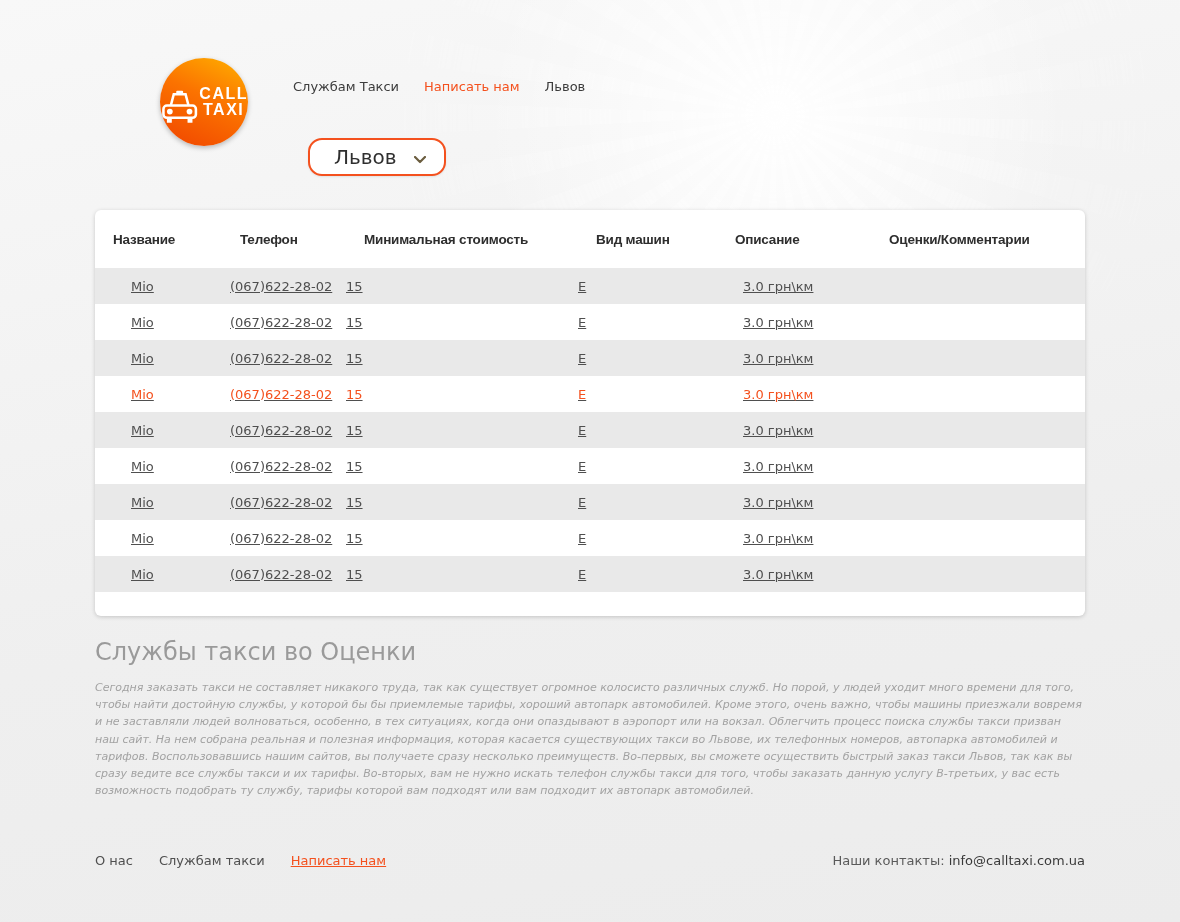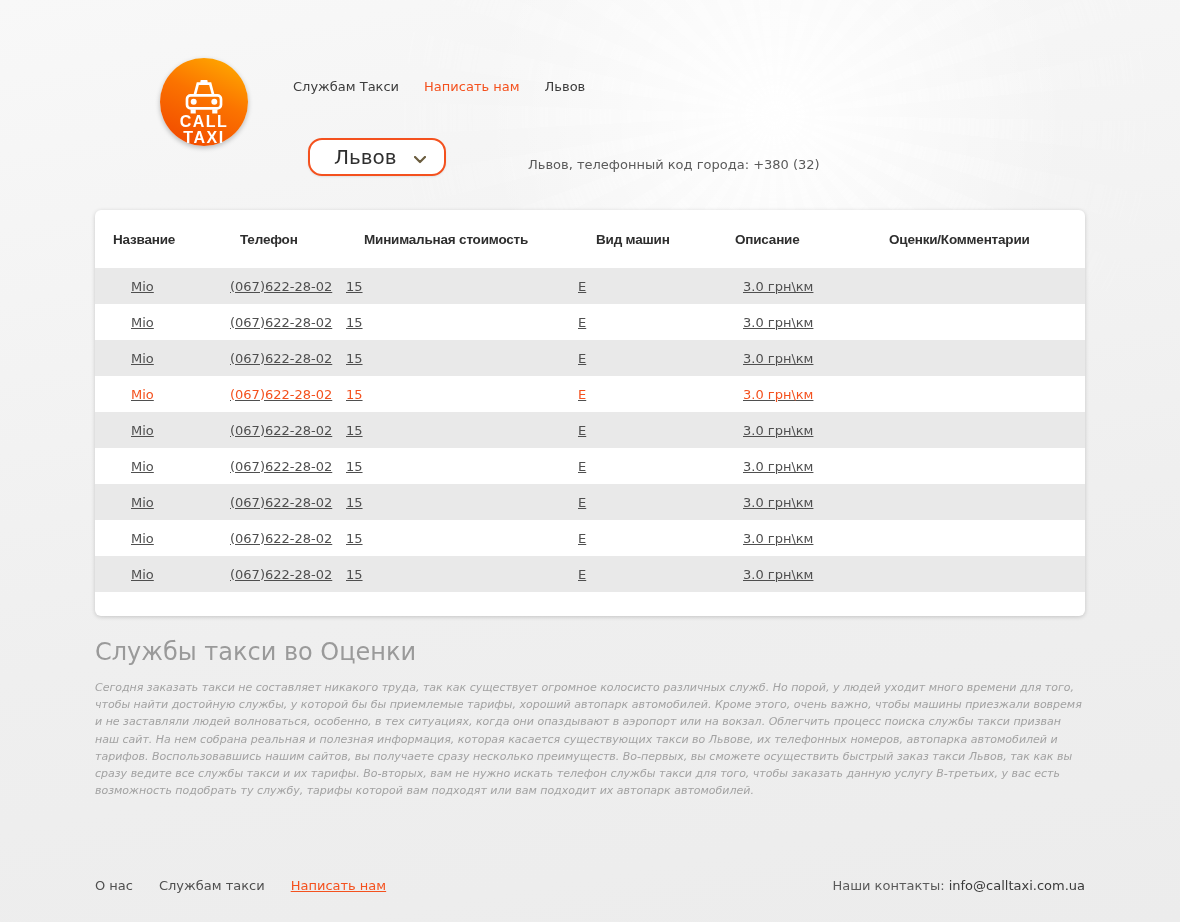--- a/index.html
+++ b/index.html
@@ -21,21 +21,21 @@
             mask-image:radial-gradient(circle 520px at 775px 115px, #000, transparent 75%);
   }
   .wrap{position:relative; width:990px; margin:0 auto;}
 
   
   .header{position:relative; height:210px;}
   .logo{
     position:absolute; left:65px; top:58px; width:88px; height:88px; border-radius:50%;
     background:linear-gradient(205deg,#ffb200 0%,#fb7300 45%,#f04400 100%);
     box-shadow:0 2px 5px rgba(0,0,0,.25);
-    display:flex; flex-direction:column; align-items:center; cursor:pointer;justify-content:flex-end;
+    display:flex; align-items:center; cursor:pointer;justify-content:flex-end;
   }
   .logo svg{margin-top:9px;}
   .logo-text{color:#fff; font-weight:bold; font-size:16px; line-height:16px;
     letter-spacing:1.5px; text-align:center; font-family:"Liberation Sans",sans-serif;}
   .nav{position:absolute; left:198px; top:79px; display:flex; gap:25px;}
   .nav a{font-size:13px; color:#3c3c3c; text-decoration:none; cursor:pointer;}
   .nav a.active{color:var(--accent);}
 
   .city-select{
     position:absolute; left:213px; top:138px; width:138px; height:38px;
@@ -69,21 +69,21 @@
   td.c4{padding-left:26px;}
 
   
   .article{margin-top:22px;}
   .article h1{font-size:24px; font-weight:normal; color:#9a9a9a; margin-bottom:13px;}
   .article p{font-size:11px; line-height:17.2px; color:#a2a2a2;font-style:italic;}
 
   
   .footer{position:absolute; left:0; right:0; top:853px;}
   .footer .wrap{display:flex; justify-content:space-between; align-items:baseline;}
-  .footer-links{display:flex; gap:26px;margin-top:25px;}
+  .footer-links{display:flex; gap:26px;}
   .footer-links a{font-size:13px; color:#4f4f4f; text-decoration:none; cursor:pointer;}
   .footer-links a.accent{color:var(--accent); text-decoration:underline;}
   .contacts{font-size:13px; color:#5a5a5a;}
   .contacts .email{color:#3a3a3a;}
 </style>
 </head>
 <body>
 
 <div class="page">
 
@@ -112,21 +112,20 @@
           <a>Львов</a>
         </nav>
 
       <div class="city-select">
         <span class="val">Львов</span>
         <svg class="chev" width="12" height="8" viewBox="0 0 12 8">
           <path d="M1,1 L6,6 L11,1" fill="none" stroke="#6b5d3f" stroke-width="2.2" stroke-linecap="round" stroke-linejoin="round"></path>
         </svg>
       </div>
 
-      <div class="city-info">Львов, телефонный код города: +380 (32)</div>
     </div>
   </div>
 
   <div class="wrap">
     <div class="card">
       <table>
         <colgroup>
           <col style="width:127px">
             <col style="width:124px">
             <col style="width:232px">

